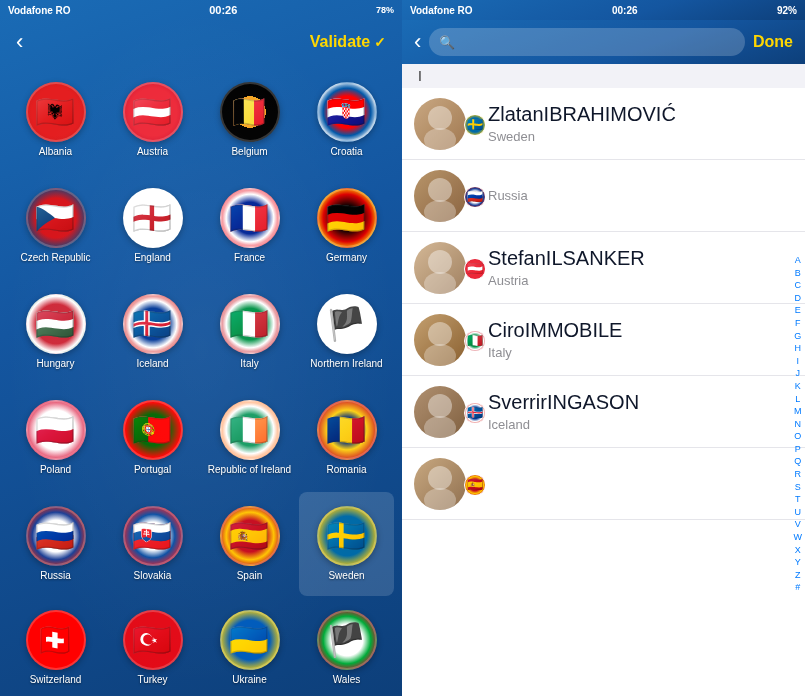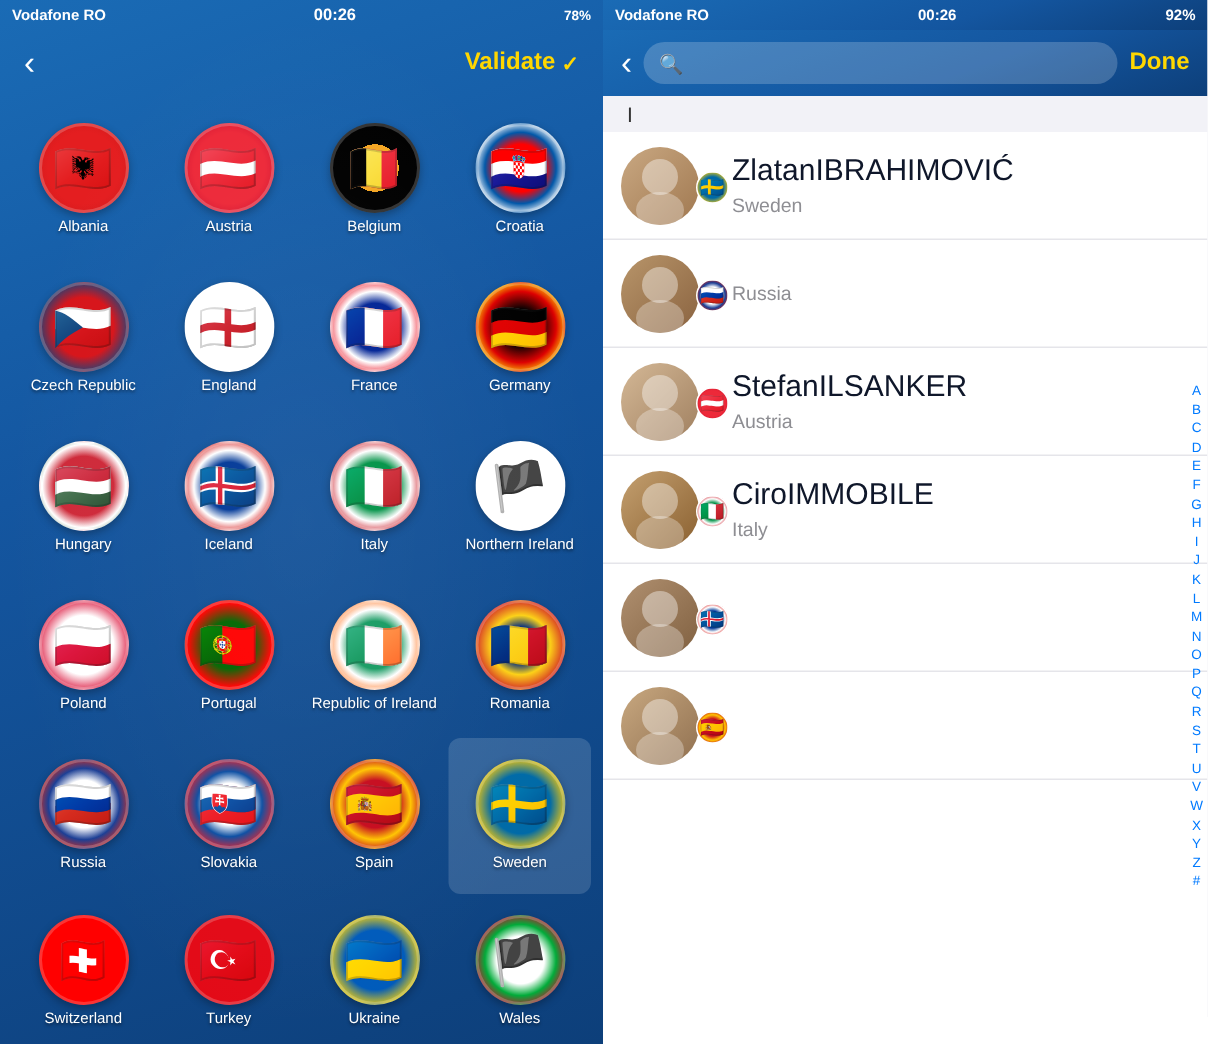--- a/index.html
+++ b/index.html
@@ -506,20 +506,24 @@
         </div>
         <div class="player-item">
           <div style="position: relative; margin-right: 4px; flex-shrink: 0;">
             <div class="player-photo player-photo-sverrir">
               <svg width="52" height="52" viewBox="0 0 52 52">
                 <circle cx="26" cy="20" r="12" fill="rgba(255,255,255,0.4)"></circle>
                 <ellipse cx="26" cy="42" rx="16" ry="12" fill="rgba(255,255,255,0.3)"></ellipse>
               </svg>
             </div>
             <div class="player-flag-small flag-iceland" style="font-size: 13px;">🇮🇸</div>
+          </div>
+          <div class="player-info">
+            <div class="player-name">SverrirINGASON</div>
+            <div class="player-country">Iceland</div>
           </div>
         </div>
         <div class="player-item partial" style="max-height: 62px; overflow: hidden;">
           <div style="position: relative; margin-right: 4px; flex-shrink: 0;">
             <div class="player-photo player-photo-andres">
               <svg width="52" height="52" viewBox="0 0 52 52">
                 <circle cx="26" cy="20" r="12" fill="rgba(255,255,255,0.4)"></circle>
                 <ellipse cx="26" cy="42" rx="16" ry="12" fill="rgba(255,255,255,0.3)"></ellipse>
               </svg>
             </div>

